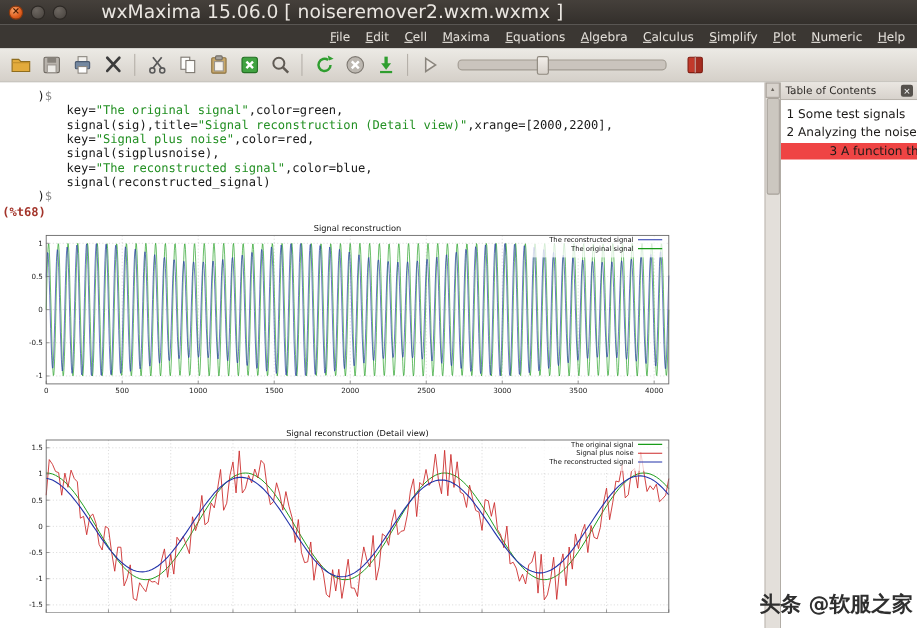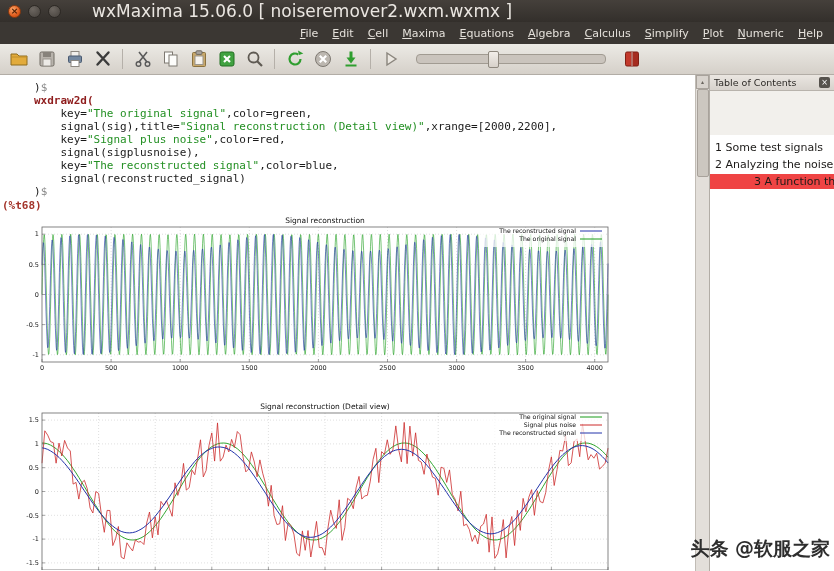--- a/index.html
+++ b/index.html
@@ -48,21 +48,21 @@
   #plot1{width:600px;height:162px;margin-top:2px;}
   #plot2{width:600px;height:170px;margin-top:24px;}
 
   
   .scrollcol{width:13px;background:#e3dfda;border-left:1px solid #c1bcb5;position:relative;flex:0 0 auto;}
   .scroll-up{position:absolute;top:0;left:0;width:11px;height:12px;background:#d8d3cd;border:1px solid #a8a29b;
              font-size:6px;color:#6b665f;text-align:center;line-height:12px;}
   .scroll-thumb{position:absolute;top:14px;left:1px;width:10px;height:86px;background:#ccc7c0;border:1px solid #a8a29b;border-radius:2px;}
 
   
-  .sidebar{width:124px;background:#f2f0ec;border-left:1px solid #b2ada6;display:flex;flex-direction:column;flex:0 0 auto;gap:44px;}
+  .sidebar{width:124px;background:#f2f0ec;border-left:1px solid #b2ada6;display:flex;flex-direction:column;flex:0 0 auto;}
   .sidebar-header{height:15px;background:linear-gradient(#eae6e1,#d7d2cc);border-bottom:1px solid #b8b3ac;
                   font-size:9.5px;color:#2d2a27;display:flex;align-items:center;padding:0 4px;}
   .toc-close{margin-left:auto;width:11px;height:11px;background:#56524d;color:#fff;font-size:8px;line-height:11px;text-align:center;border-radius:2px;}
   .toc-list{background:#fff;flex:1;padding-top:5px;}
   .toc-item{font-size:11px;color:#1c1a18;padding:1px 5px;margin-bottom:2px;white-space:nowrap;overflow:hidden;}
   .toc-item.selected{background:#ef4444;padding-left:44px;}
 
   
   .watermark{position:absolute;top:536px;right:4px;font-size:19px;font-weight:bold;color:#2e2e2e;z-index:40;white-space:nowrap;text-align:right;}
 </style>
@@ -215,21 +215,20 @@
           </svg>
         </span>
       </div>
     </div>
 
   <div class="content">
 
     <div class="main">
       <div class="codewrap" id="code">
           <div class="code-line"><span class="c-p">)</span><span class="c-dim">$</span></div>
-          <div class="code-line"><span class="c-k">wxdraw2d(</span></div>
           <div class="code-line"><span class="c-p">    key=</span><span class="c-s">"The original signal"</span><span class="c-p">,color=green,</span></div>
           <div class="code-line"><span class="c-p">    signal(sig),title=</span><span class="c-s">"Signal reconstruction (Detail view)"</span><span class="c-p">,xrange=[2000,2200],</span></div>
           <div class="code-line"><span class="c-p">    key=</span><span class="c-s">"Signal plus noise"</span><span class="c-p">,color=red,</span></div>
           <div class="code-line"><span class="c-p">    signal(sigplusnoise),</span></div>
           <div class="code-line"><span class="c-p">    key=</span><span class="c-s">"The reconstructed signal"</span><span class="c-p">,color=blue,</span></div>
           <div class="code-line"><span class="c-p">    signal(reconstructed_signal)</span></div>
           <div class="code-line"><span class="c-p">)</span><span class="c-dim">$</span></div>
         </div>
       <div class="outlabel">(%t68)</div>
       <div class="plotbox" id="plot1"><svg xmlns="http://www.w3.org/2000/svg" width="600" height="162" font-family="DejaVu Sans, sans-serif">

